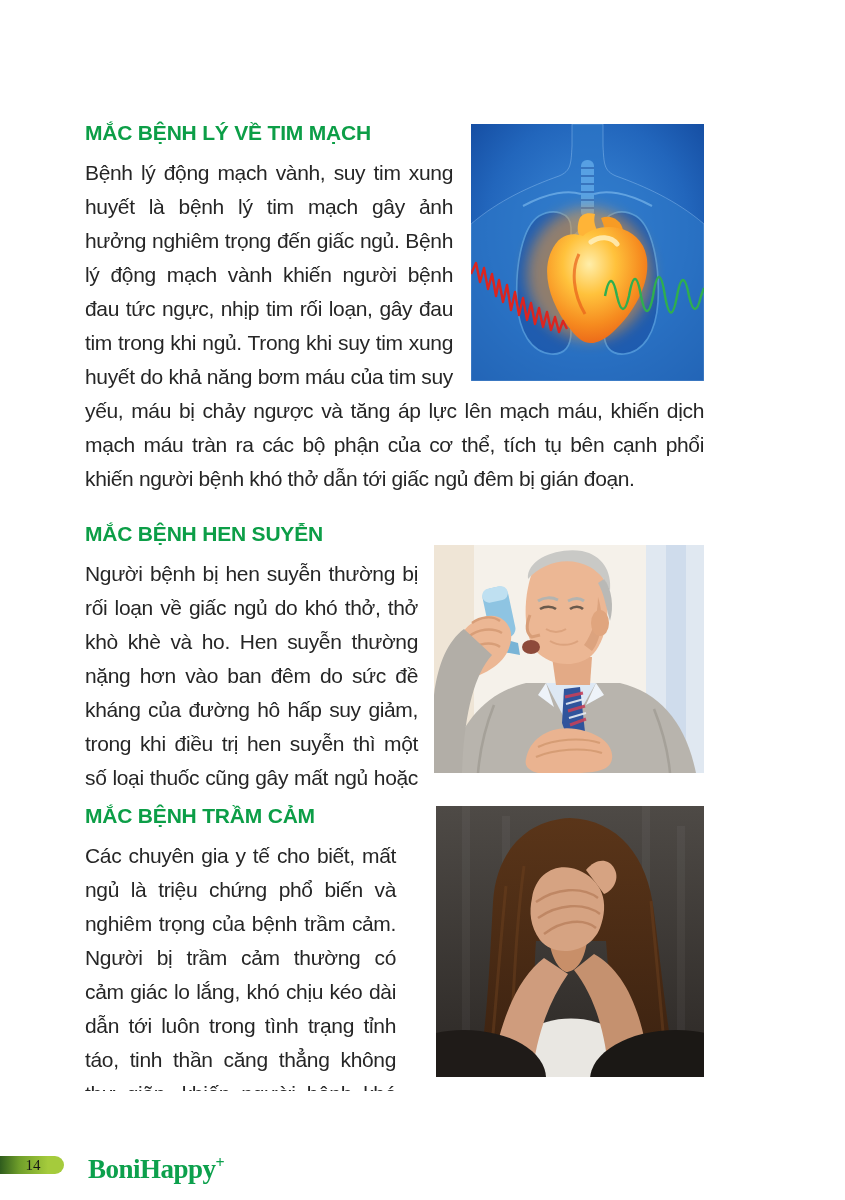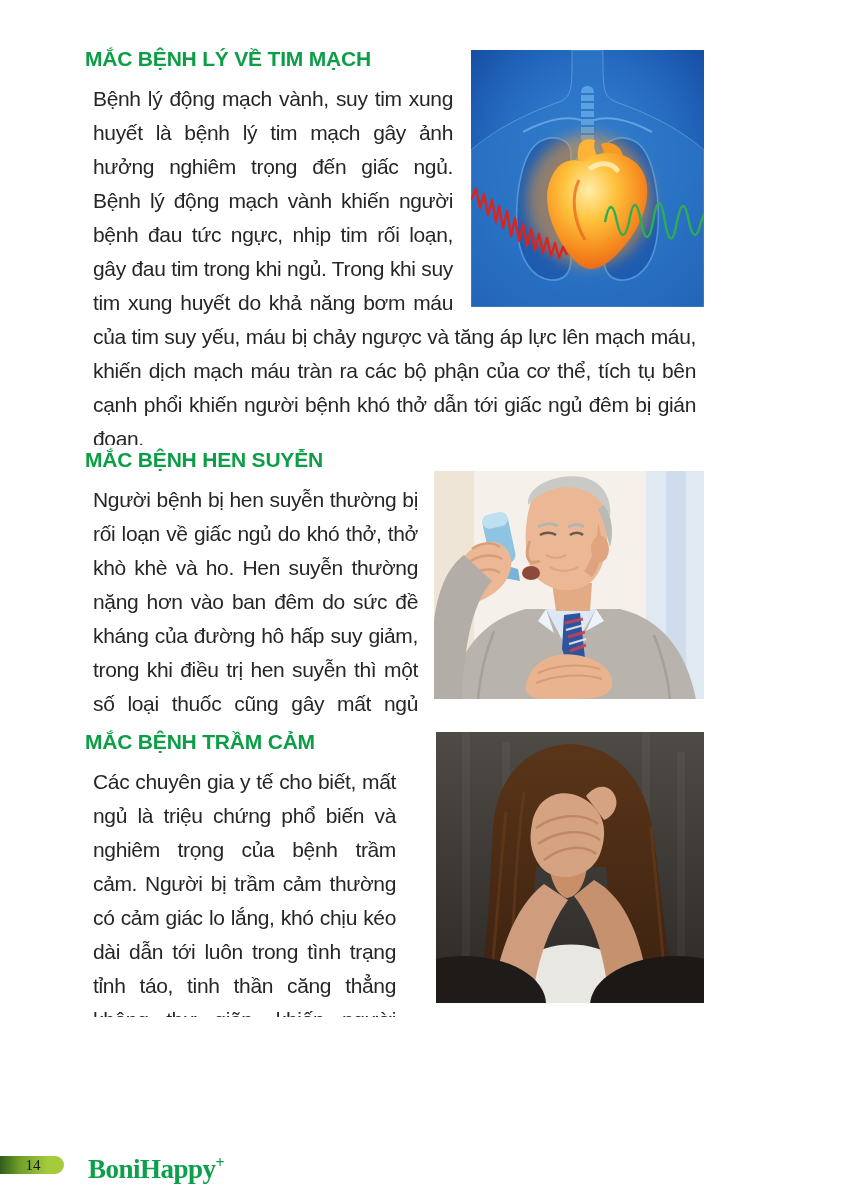--- a/index.html
+++ b/index.html
@@ -6,37 +6,37 @@
   .page{
     position:relative;
     width:845px;height:1200px;
     background:#ffffff;
     overflow:hidden;
     font-family:"Liberation Sans",sans-serif;
     color:#262626;
   }
   .content{
     box-sizing:border-box;
-    padding:44px 67px 0 85px;
+    padding:118px 67px 0 85px;
     width:771px;
   }
   section.sec{overflow:hidden;}
   .sec1{height:401px;}
   .sec2{height:290px;}
   .sec3{height:282px;}
   h2{
     margin:0 0 9px 0;
     font-size:21px;
     line-height:29px;
     font-weight:bold;
     letter-spacing:-0.2px;
     color:#0c9e47;
   }
   p.body{
-    margin:8px;
+    margin:0;
     font-size:21px;
     line-height:34px;
     letter-spacing:-0.35px;
     text-align:justify;
   }
   figure{margin:0;}
   .fig{float:right;display:block;}
   .fig svg{display:block;}
   .fig1{width:233px;height:257px;margin:6px 0 10px 18px;}
   .fig2{width:268px;height:271px;margin:5px 0 8px 40px;}

